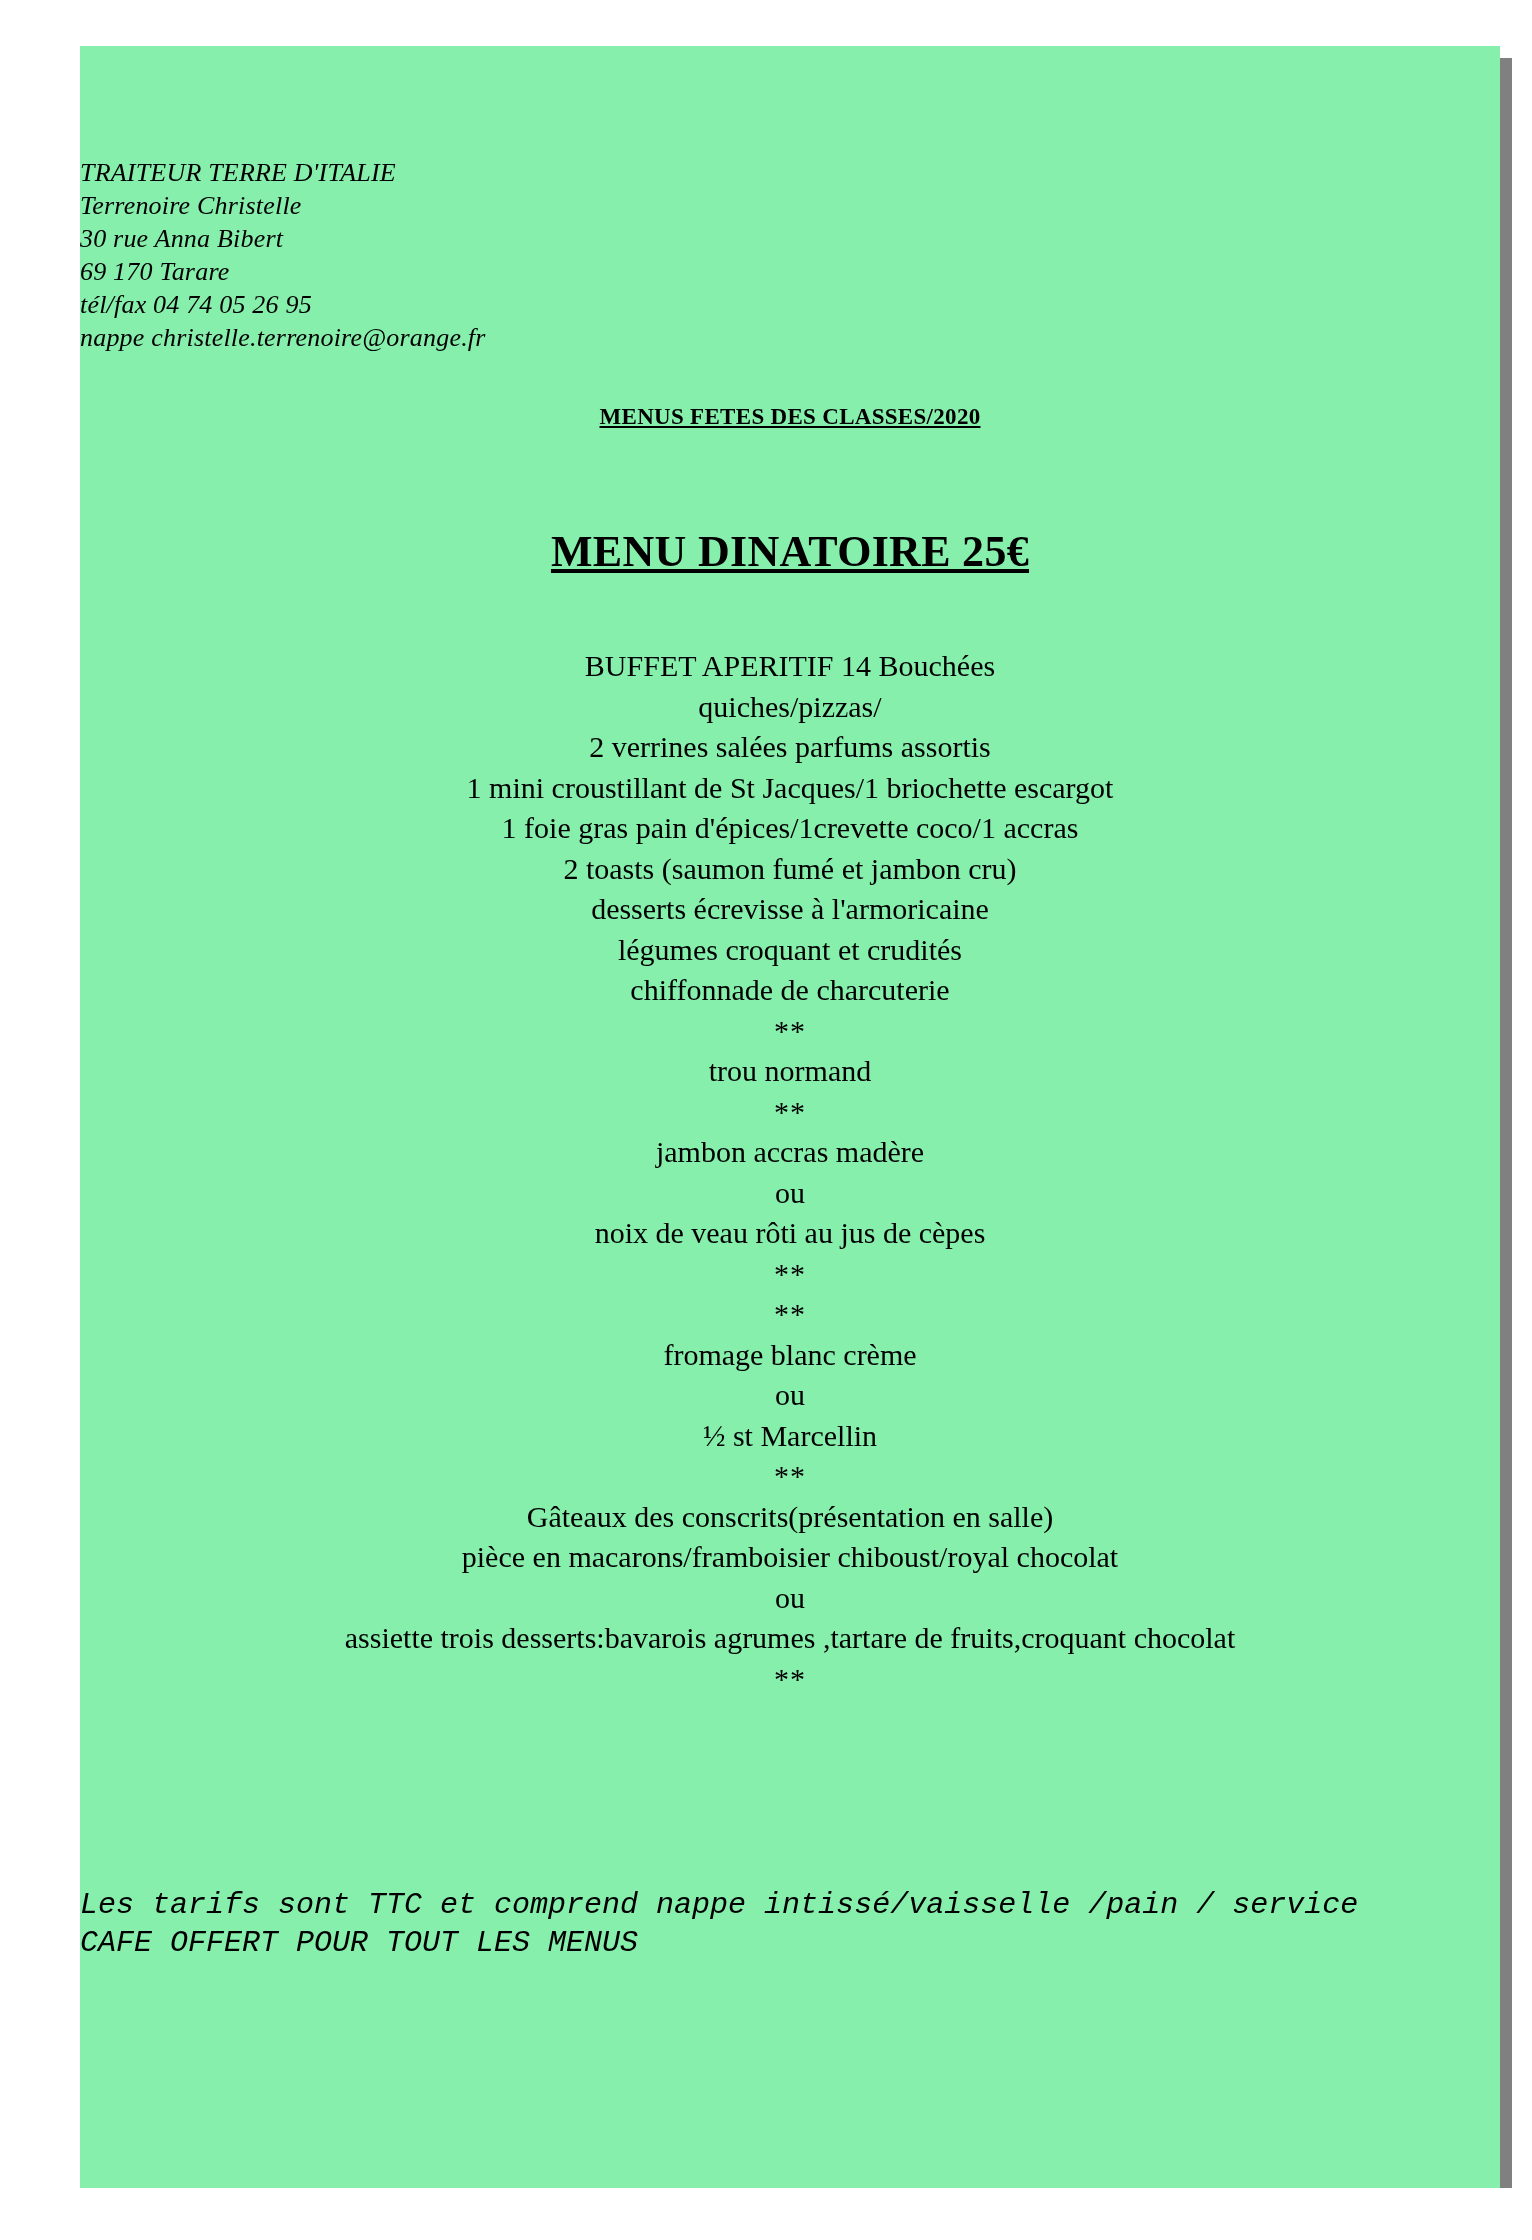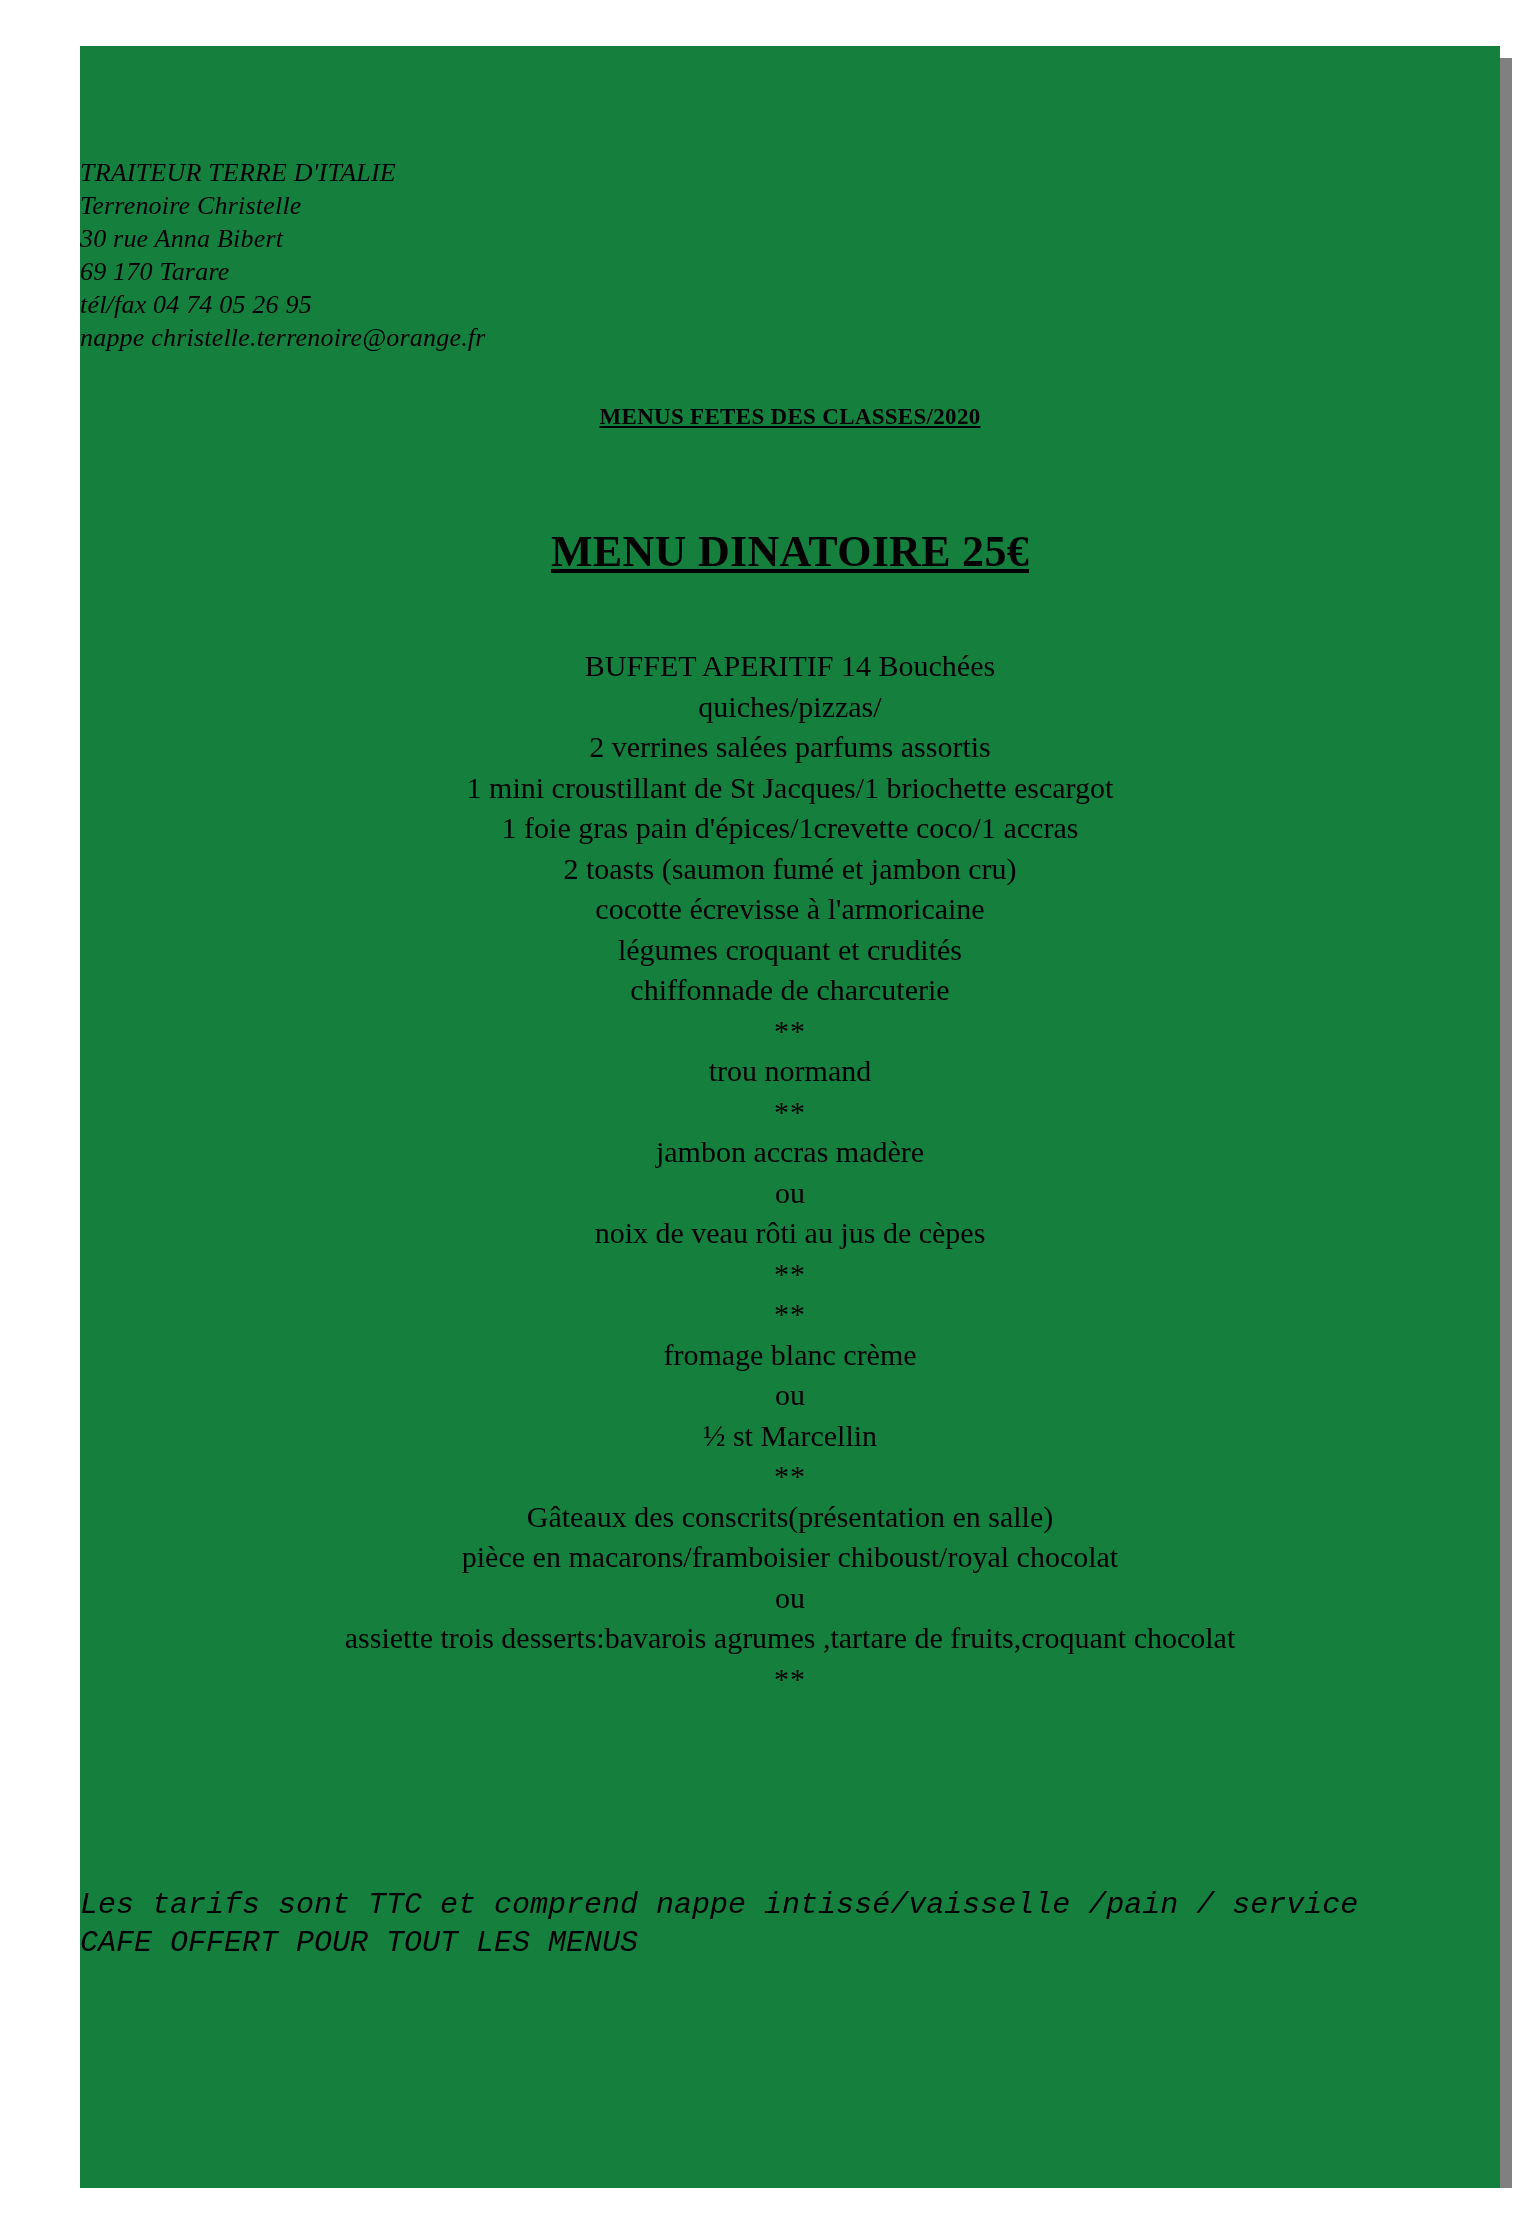--- a/index.html
+++ b/index.html
@@ -39,21 +39,21 @@
     width: 12px;
     height: 2130px;
     background: #808080;
   }
   .sheet {
     position: absolute;
     left: 80px;
     top: 46px;
     width: 1420px;
     height: 2142px;
-    background: #15803d;
+    background: #86efac;
   }
 
   .content {
     position: absolute;
     left: 0;
     top: 0;
     width: 1420px;
     padding: 0;
   }
 
@@ -148,21 +148,21 @@
 
       <div class="title-menu">MENU DINATOIRE 25€</div>
 
       <div class="menu-body">
         <div>BUFFET APERITIF 14 Bouchées</div>
         <div>quiches/pizzas/</div>
         <div>2 verrines salées parfums assortis</div>
         <div>1 mini croustillant de St Jacques/1 briochette escargot</div>
         <div>1 foie gras pain d'épices/1crevette coco/1 accras</div>
         <div>2 toasts (saumon fumé et jambon cru)</div>
-        <div>cocotte écrevisse à l'armoricaine</div>
+        <div>desserts écrevisse à l'armoricaine</div>
         <div>légumes croquant et crudités</div>
         <div>chiffonnade de charcuterie</div>
         <div class="sep">**</div>
         <div>trou normand</div>
         <div class="sep">**</div>
         <div>jambon accras madère</div>
         <div>ou</div>
         <div>noix de veau rôti au jus de cèpes</div>
         <div class="sep">**</div>
         <div class="sep">**</div>

